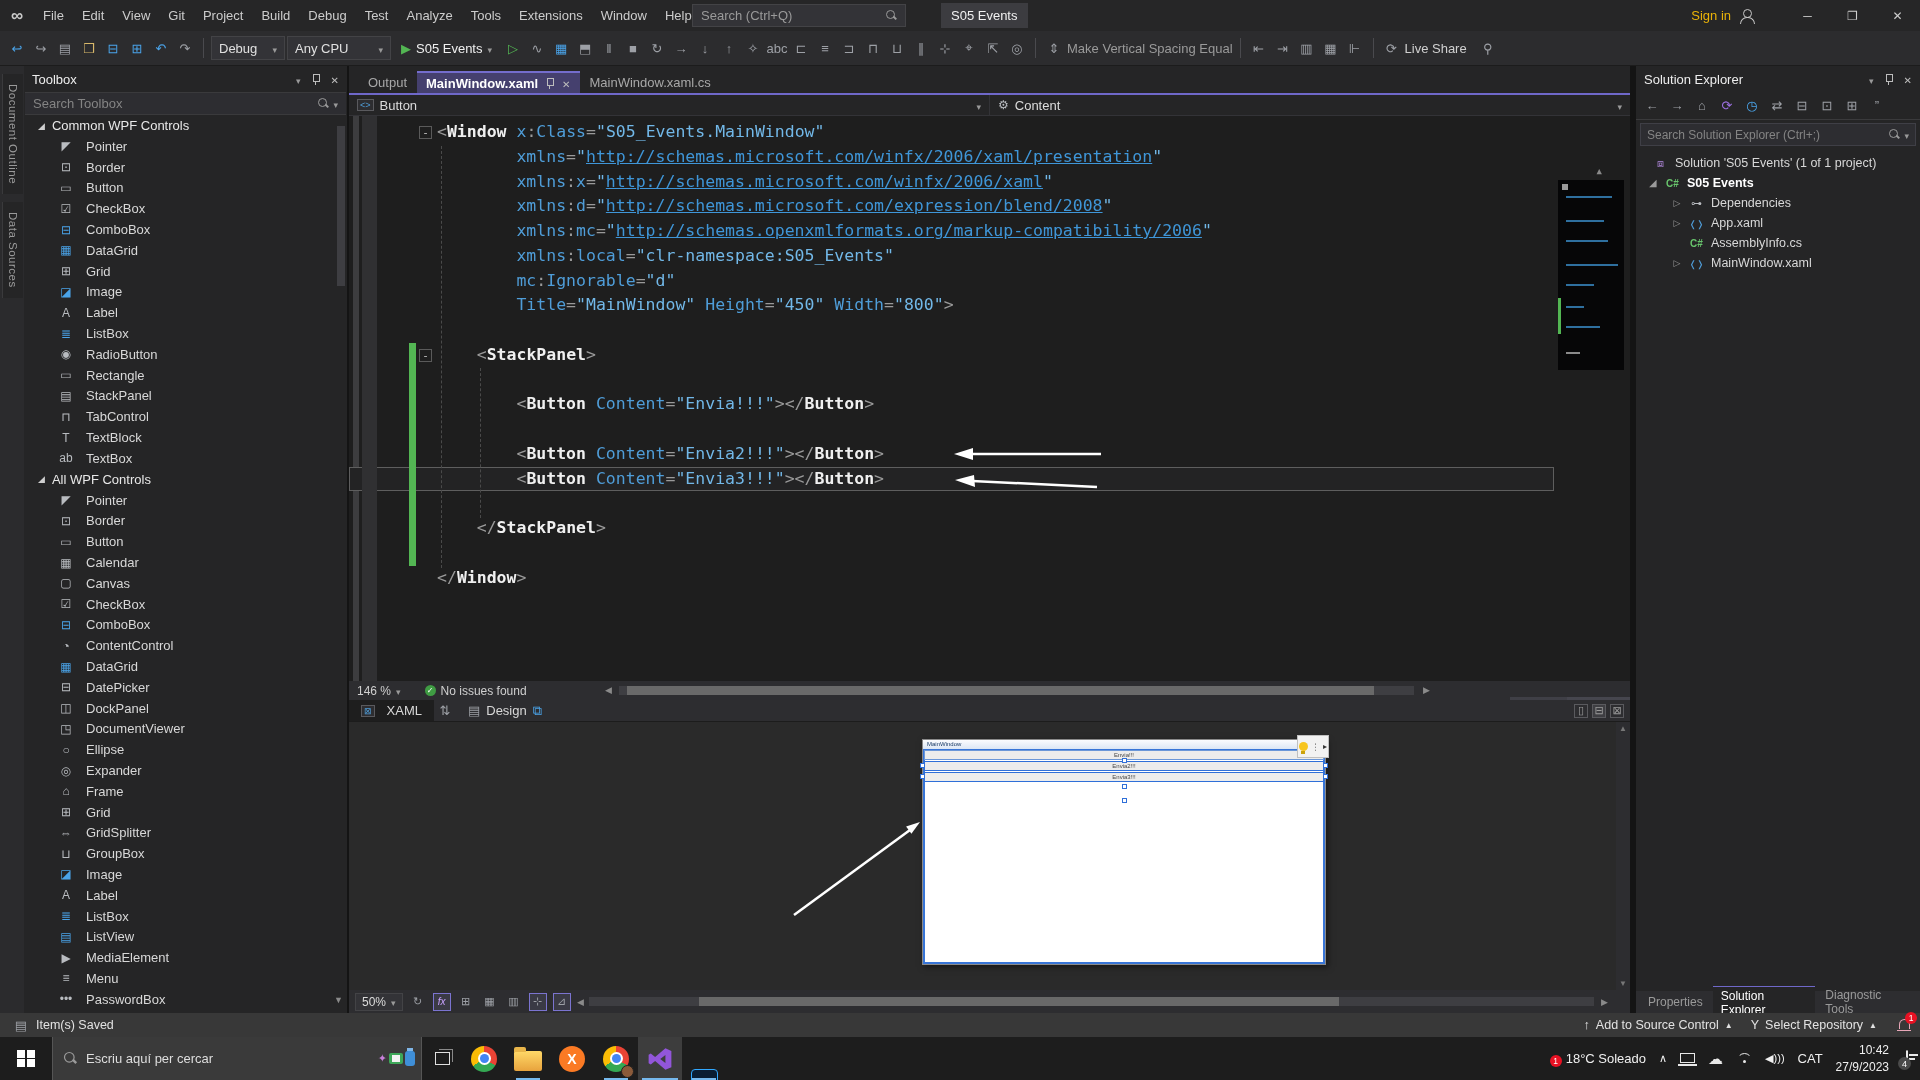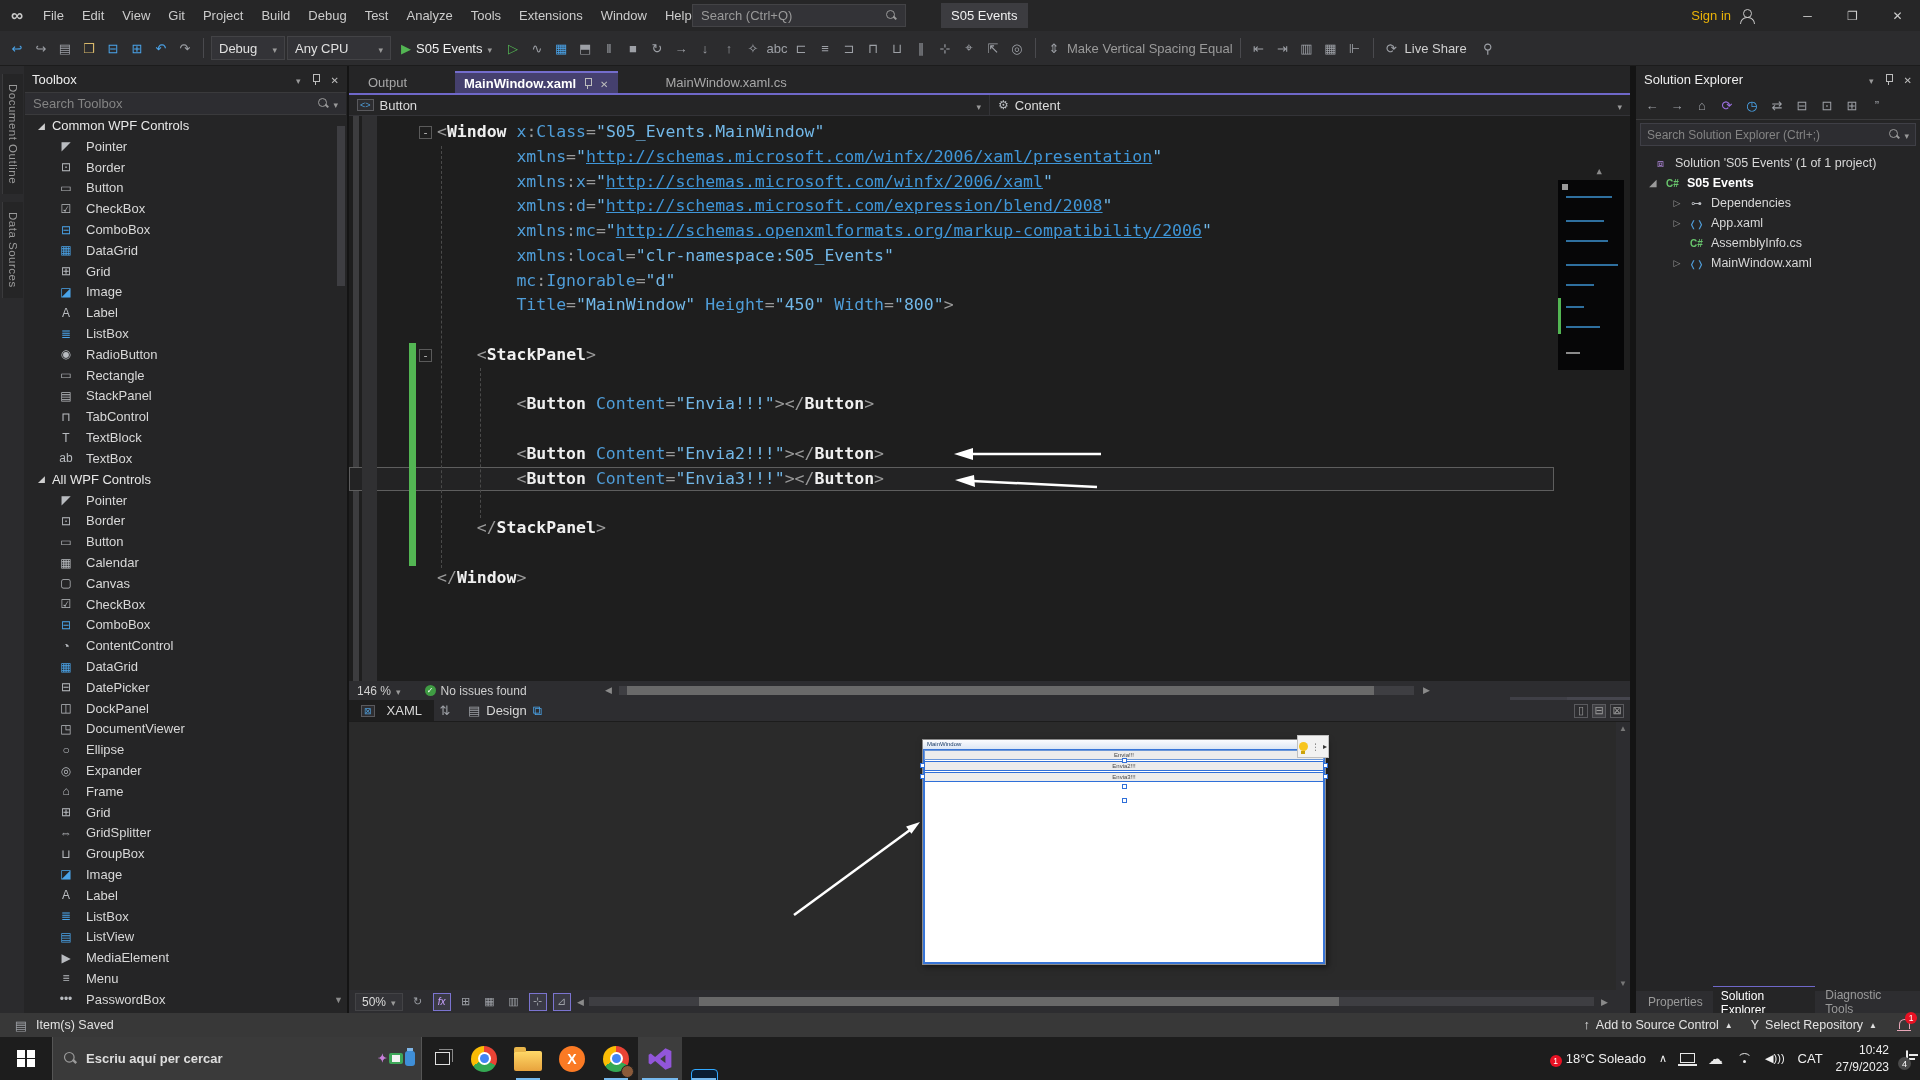--- a/index.html
+++ b/index.html
@@ -50,21 +50,21 @@
   .searchrow { height:23px; margin:0 1px; background:#2d2d31; border-top:1px solid #3a3a3c; border-bottom:1px solid #3a3a3c; display:flex; align-items:center; justify-content:space-between; padding:0 8px; color:#848484; }
   .tb-group { height:21px; display:flex; align-items:center; gap:7px; padding-left:14px; color:#e8e8e8; }
   .tb-exp { color:#cfcfcf; font-size:9px; }
   .tb-item { height:20.8px; display:flex; align-items:center; padding-left:34px; gap:12px; color:#d8d8d8; }
   .tb-ic { width:16px; text-align:center; color:#b9bcc0; font-size:12px; flex:none; }
   .tbx-scroll { position:absolute; right:2px; top:60px; width:8px; height:160px; background:#3e3e42; }
   .tbx-down { position:absolute; right:4px; bottom:8px; color:#8a8a8a; font-size:9px; }
 
   
   .editor { left:349px; top:66px; width:1281px; height:947px; background:#1e1e1e; overflow:hidden; }
-  .etabs { position:absolute; left:0; top:0; width:100%; height:27px; background:#252526; display:flex; align-items:flex-end;gap:38px; }
+  .etabs { position:absolute; left:0; top:0; width:100%; height:27px; background:#252526; display:flex; align-items:flex-end; }
   .etab { height:22px; padding:0 9px; display:flex; align-items:center; gap:7px; color:#a8a8a8; margin-left:1px; }
   .etab.first { margin-left:10px; }
   .etab.active { background:#45406e; border-top:2px solid #746dcd; color:#ffffff; }
   .purpline { position:absolute; left:0; top:27px; width:100%; height:2px; background:#6f68c9; }
   .crumbs { position:absolute; left:0; top:29px; width:100%; height:21px; background:#252526; border-bottom:1px solid #333337; display:flex; }
   .crumb { flex:1; display:flex; align-items:center; justify-content:space-between; padding:0 8px; color:#dcdcdc; }
   .crumb + .crumb { border-left:1px solid #333337; }
   .tagico { font-size:9px; color:#4f9dd8; border:1px solid #5a5a5e; padding:0 2px; margin-right:6px; background:#2d2d30; }
   .wrench { color:#b9bcc0; margin-right:6px; font-size:12px; }
 
@@ -156,21 +156,21 @@
   .sb-right { position:absolute; right:10px; display:flex; align-items:center; gap:18px; }
   .bell { width:11px; height:10px; border:1.5px solid #e8a7b8; border-radius:6px 6px 0 0; border-bottom:none; position:relative; display:inline-block; }
   .bell::after { content:""; position:absolute; left:-3px; bottom:-2px; width:14px; height:1.5px; background:#e8a7b8; }
   .badge { position:absolute; right:-7px; top:-6px; width:12px; height:12px; border-radius:50%; background:#e81123; color:#fff; font-size:8.5px; display:flex; align-items:center; justify-content:center; }
 
   
   .taskbar { left:0; top:1037px; width:1920px; height:43px; background:#1d1d1d; display:flex; align-items:center; }
   .startbtn { width:52px; height:43px; display:flex; align-items:center; justify-content:center; }
   .winlogo { display:grid; grid-template-columns:8px 8px; grid-template-rows:8px 8px; gap:1.5px; }
   .winlogo span { background:#ffffff; }
-  .tsearch { width:370px; height:43px; background:#3a3a3a; border:1px solid #555; border-bottom:none; border-top:none; display:flex; align-items:center; padding:0 12px; gap:10px; color:#dedede; position:relative;font-weight:bold; }
+  .tsearch { width:370px; height:43px; background:#3a3a3a; border:1px solid #555; border-bottom:none; border-top:none; display:flex; align-items:center; padding:0 12px; gap:10px; color:#dedede; position:relative; }
   .tsk-art { position:absolute; right:6px; display:flex; align-items:center; gap:2px; }
   .art-spark { color:#c77fd9; font-size:11px; }
   .art-book { width:14px; height:11px; background:#3da758; border-radius:2px; position:relative; }
   .art-book::after { content:""; position:absolute; left:3px; top:2px; width:8px; height:7px; background:#f2f2f2; }
   .art-bottle { width:10px; height:15px; background:#3f8fd8; border-radius:3px; position:relative; }
   .art-bottle::after { content:""; position:absolute; left:2px; top:-3px; width:6px; height:3px; background:#7fb6e8; }
   .taskview { width:40px; height:43px; display:flex; align-items:center; justify-content:center; }
   .tv-ic { width:15px; height:13px; border:1.5px solid #e0e0e0; position:relative; }
   .tv-ic::after { content:""; position:absolute; left:3px; top:-4px; width:13px; height:12px; border:1.5px solid #8a8a8a; border-left:none; border-bottom:none; }
   .appcell { width:44px; height:43px; display:flex; align-items:center; justify-content:center; position:relative; }

